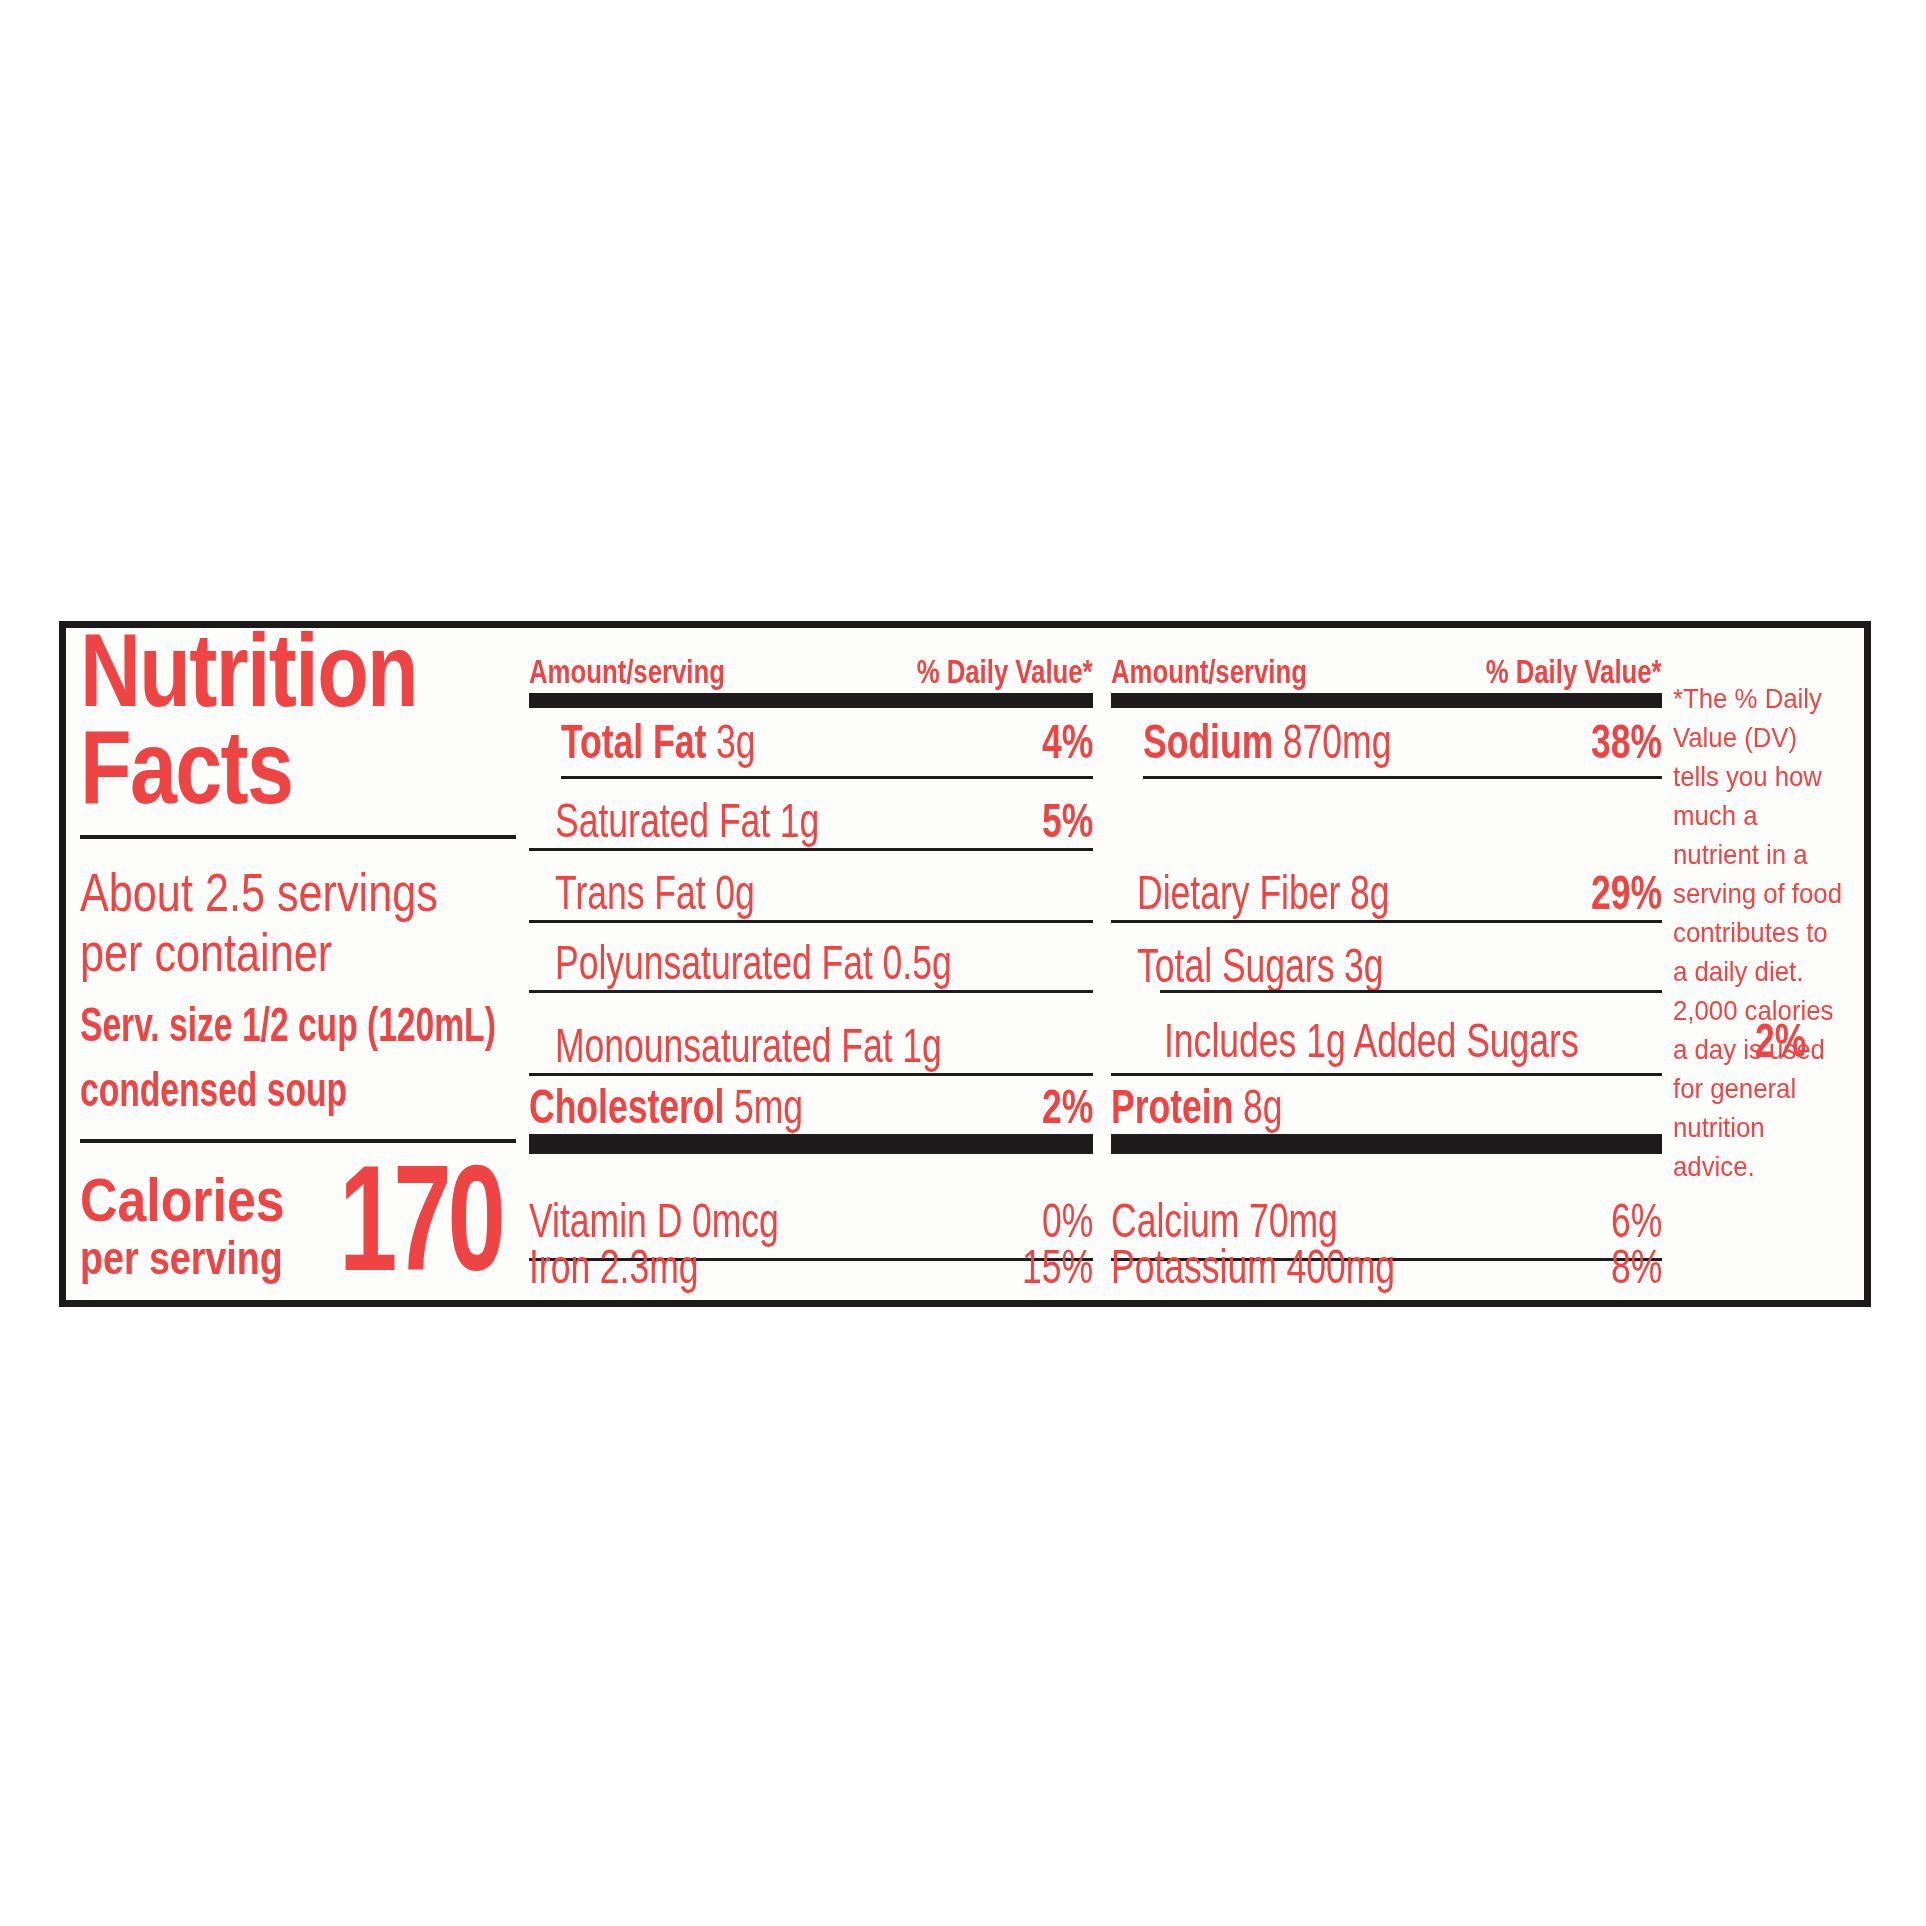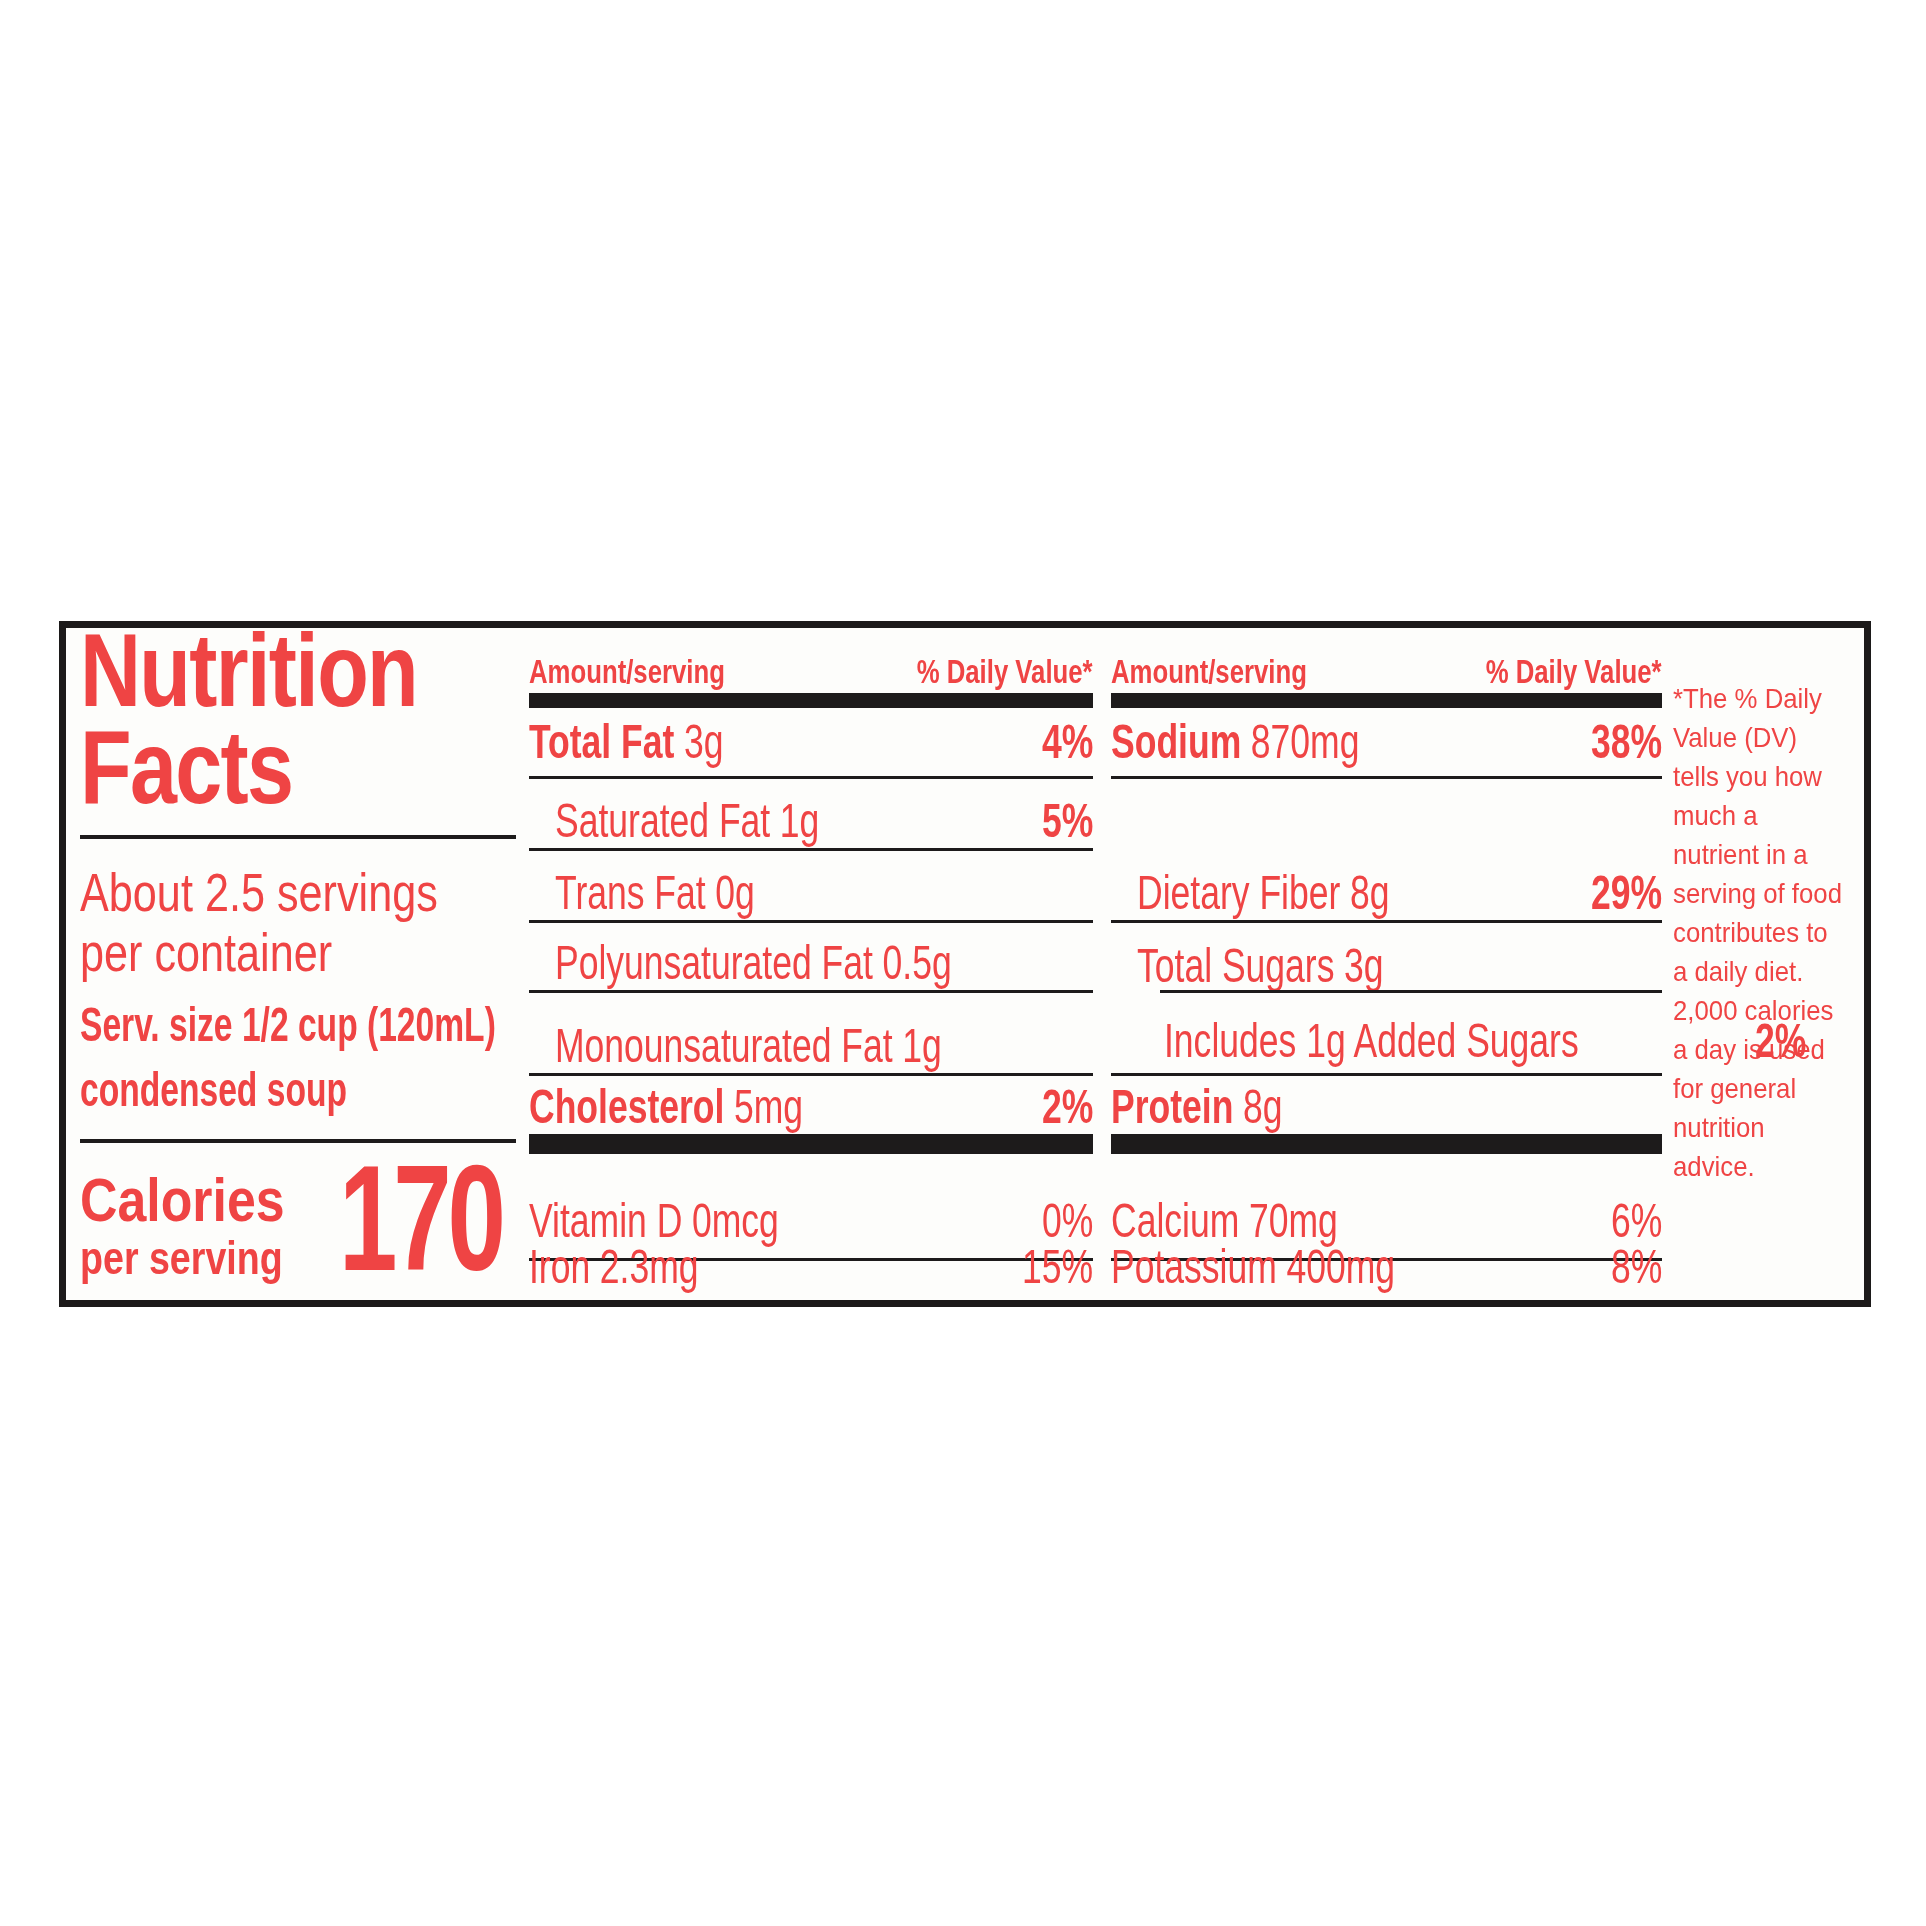--- a/index.html
+++ b/index.html
@@ -59,21 +59,21 @@
   .h-dv  { white-space:nowrap; transform:scaleX(.78); transform-origin:100% 100%; }
 
   .bar { position:absolute; left:0; right:0; background:#1d1b1b; }
   .bar1 { top:65px;  height:15px; }
   .bar2 { top:506px; height:20px; }
 
   .row {
     position:absolute; left:0; right:0; display:flex; align-items:center;
     font-size:48px;
   }
-  .r1 { top:79px;  height:72px; }
+  .r1 { top:79px;  height:72px;margin-left:32px; }
   .r2 { top:151px; height:72px; }
   .r3 { top:224px; height:71px; }
   .r4 { top:295px; height:70px; }
   .r5 { top:365px; height:69px;margin-top:14px; }
   .r6 { top:435px; height:71px;align-items:flex-end; }
   .r7 { top:554px; height:79px;gap:19px; }
   .r8 { top:605px; height:67px; }
   .r1,.r2,.r3,.r4,.r5,.r7 { border-bottom:3px solid #1d1b1b; }
   .norule { border-bottom:none; }
   .irule { position:absolute; left:49px; right:0; bottom:0; height:3px; background:#1d1b1b; }

